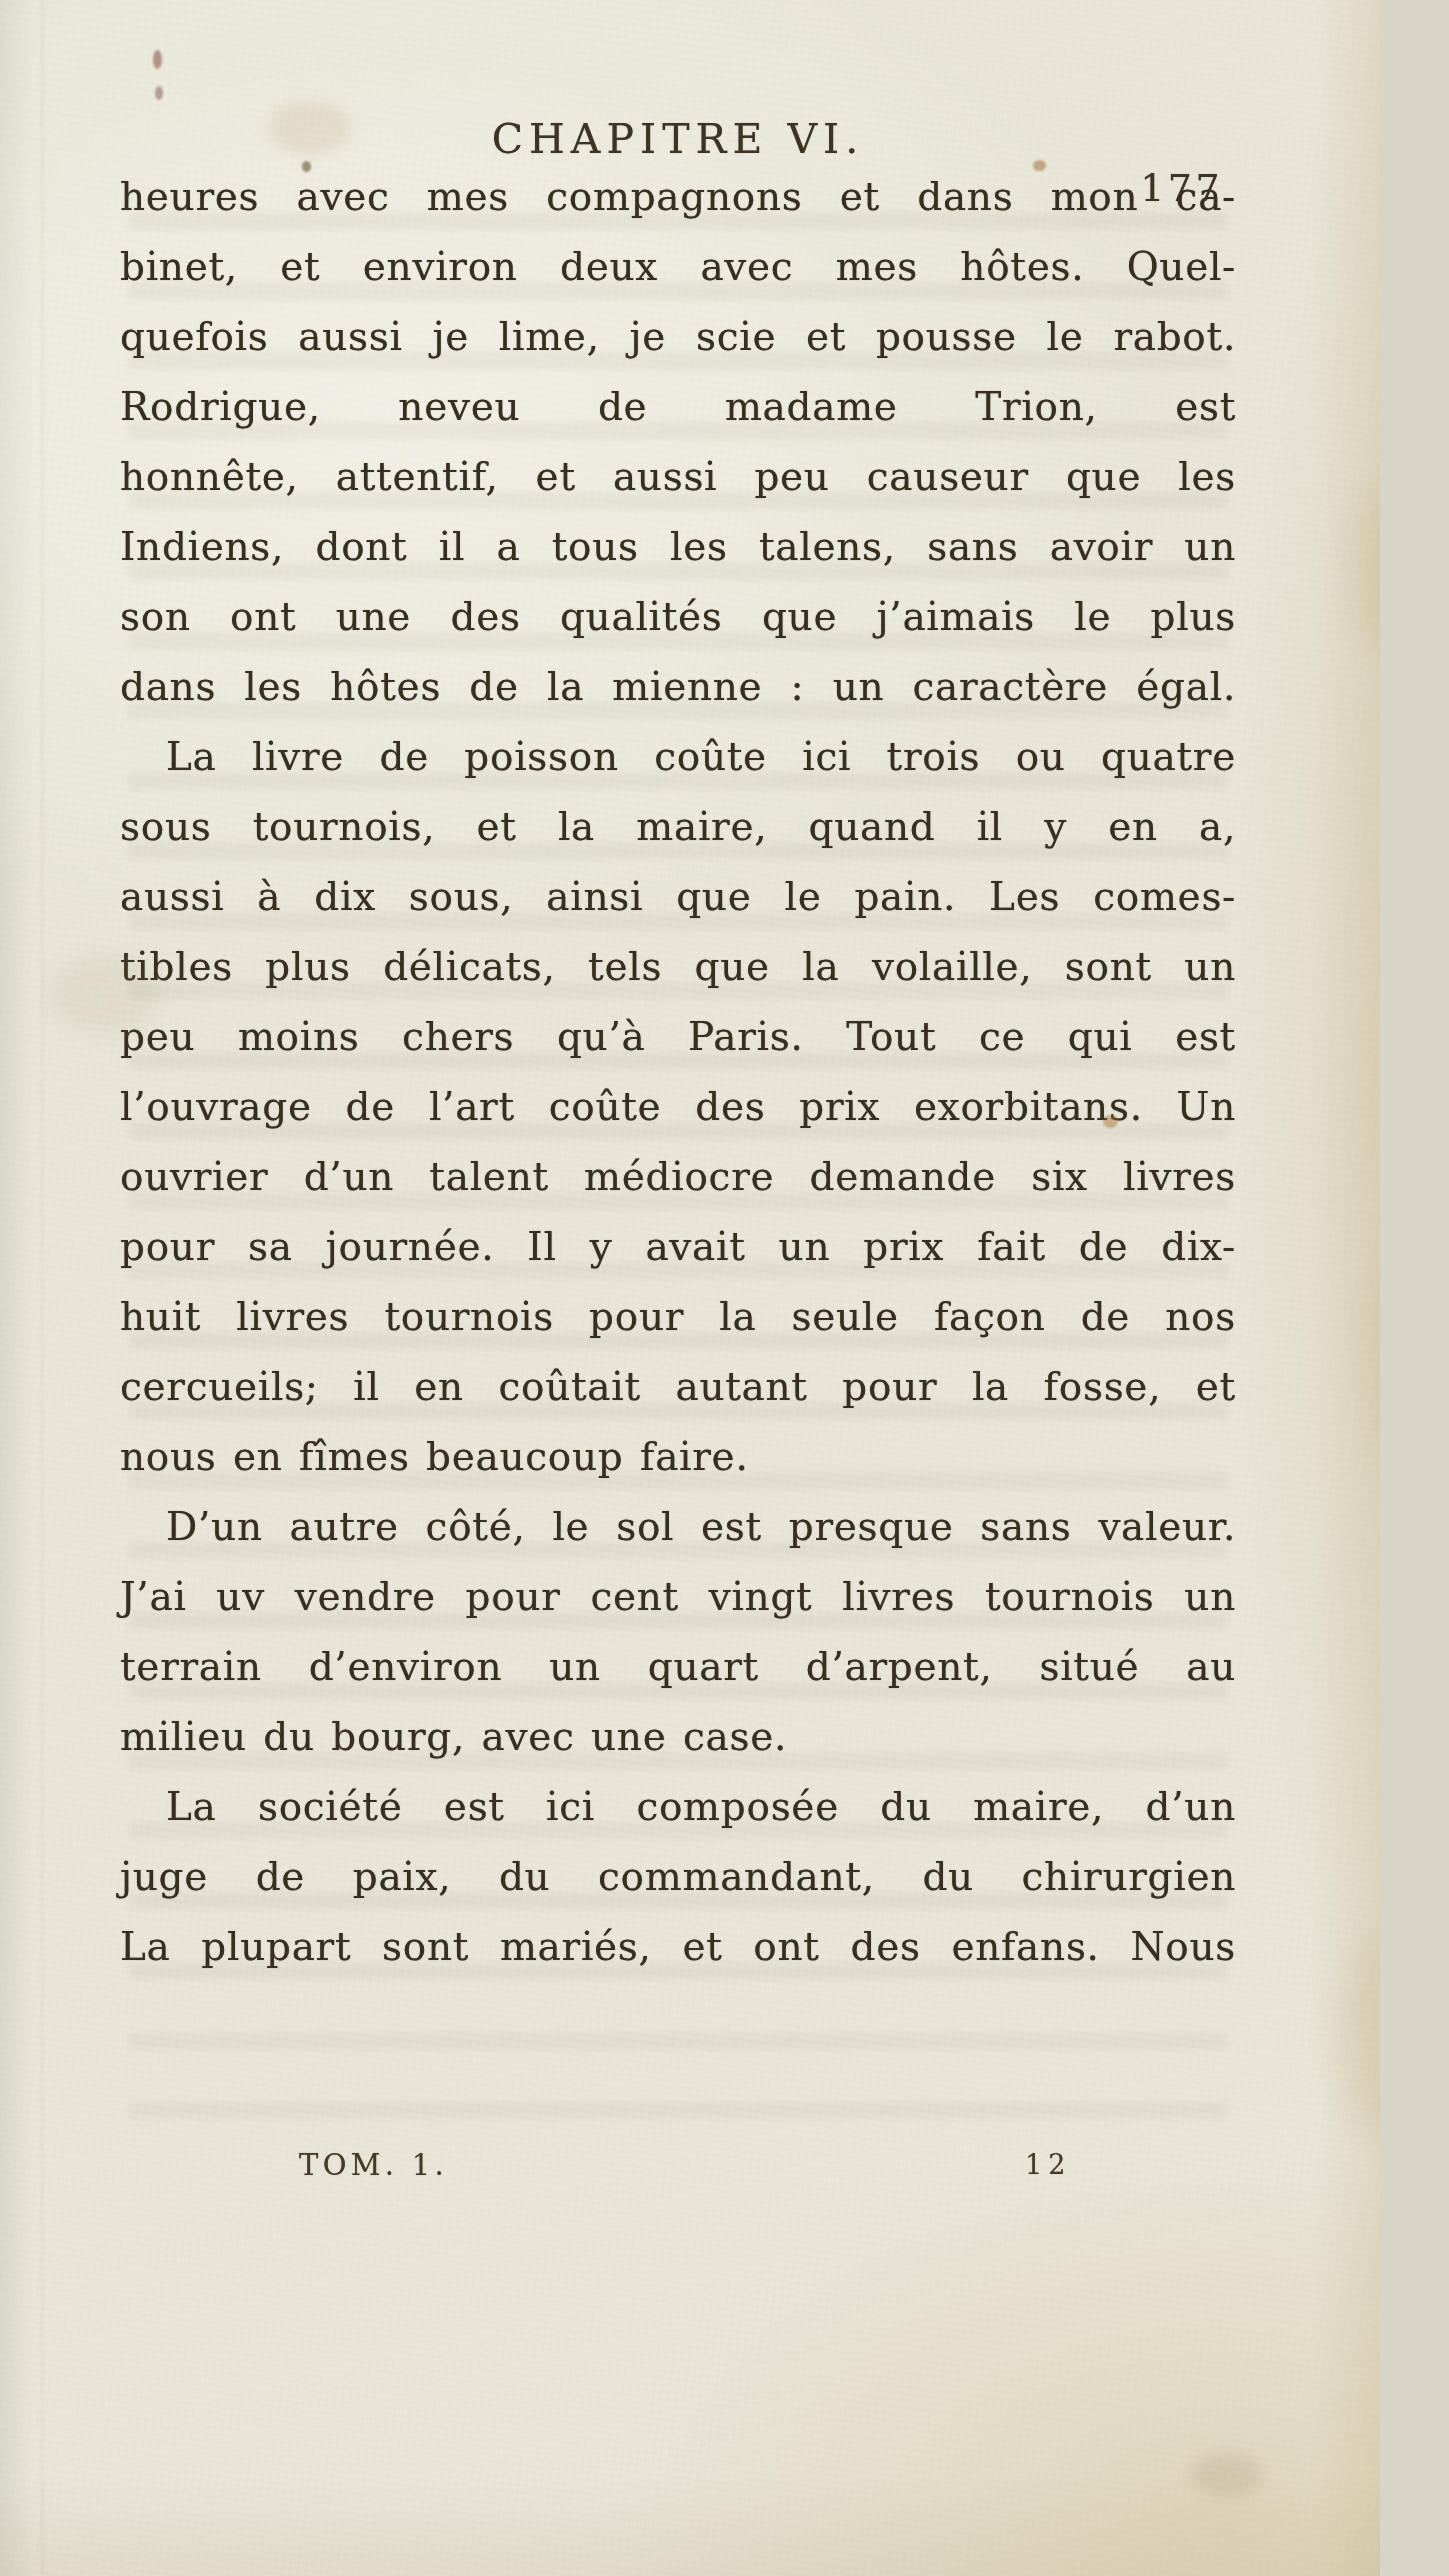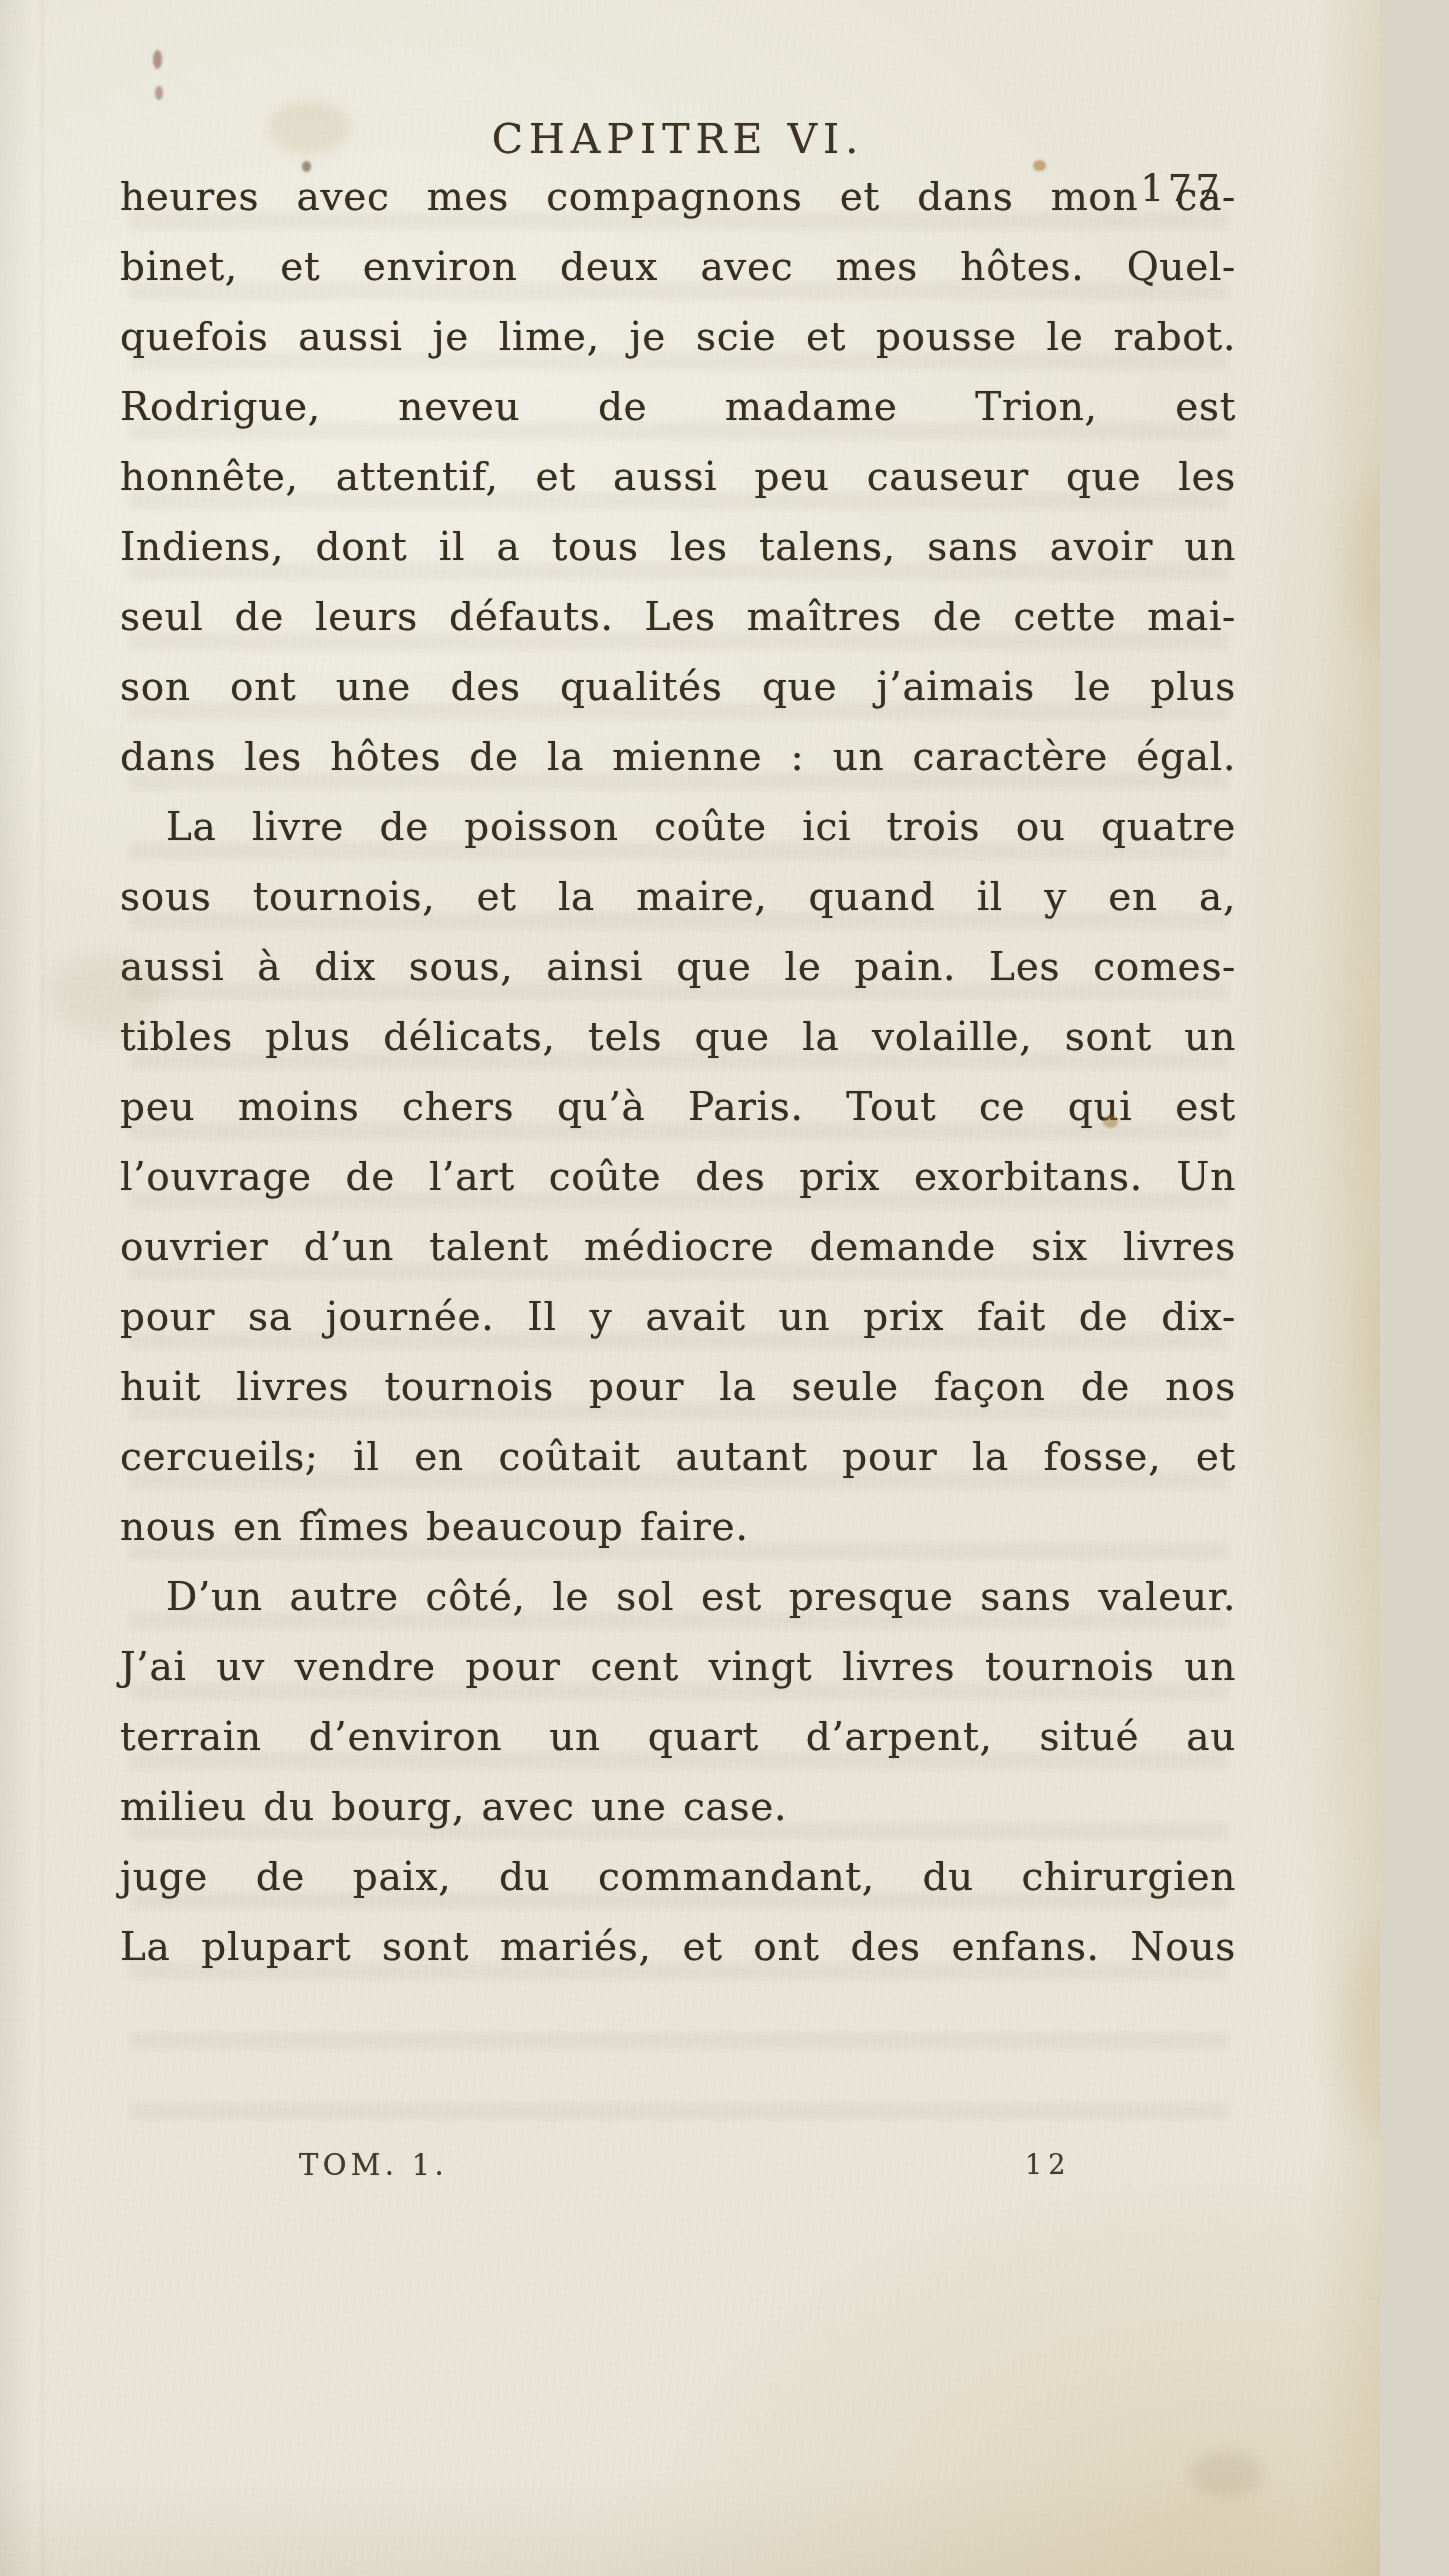--- a/index.html
+++ b/index.html
@@ -90,38 +90,38 @@
 
   <div class="folio">177</div>
 
   <div class="text-block" id="text-block">
       <div class="line">heures avec mes compagnons et dans mon ca-</div>
       <div class="line">binet, et environ deux avec mes hôtes. Quel-</div>
       <div class="line">quefois aussi je lime, je scie et pousse le rabot.</div>
       <div class="line">Rodrigue, neveu de madame Trion, est</div>
       <div class="line">honnête, attentif, et aussi peu causeur que les</div>
       <div class="line">Indiens, dont il a tous les talens, sans avoir un</div>
-      <div class="line">seul de leurs défauts. Les maîtres de cette mai-</div>
       <div class="line">son ont une des qualités que j’aimais le plus</div>
       <div class="line">dans les hôtes de la mienne : un caractère égal.</div>
       <div class="line indent">La livre de poisson coûte ici trois ou quatre</div>
       <div class="line">sous tournois, et la maire, quand il y en a,</div>
       <div class="line">aussi à dix sous, ainsi que le pain. Les comes-</div>
       <div class="line">tibles plus délicats, tels que la volaille, sont un</div>
       <div class="line">peu moins chers qu’à Paris. Tout ce qui est</div>
       <div class="line">l’ouvrage de l’art coûte des prix exorbitans. Un</div>
       <div class="line">ouvrier d’un talent médiocre demande six livres</div>
       <div class="line">pour sa journée. Il y avait un prix fait de dix-</div>
       <div class="line">huit livres tournois pour la seule façon de nos</div>
       <div class="line">cercueils; il en coûtait autant pour la fosse, et</div>
       <div class="line endpara">nous en fîmes beaucoup faire.</div>
       <div class="line indent">D’un autre côté, le sol est presque sans valeur.</div>
       <div class="line">J’ai uv vendre pour cent vingt livres tournois un</div>
       <div class="line">terrain d’environ un quart d’arpent, situé au</div>
       <div class="line endpara">milieu du bourg, avec une case.</div>
+      <div class="line indent">La société est ici composée du maire, d’un</div>
       <div class="line">juge de paix, du commandant, du chirurgien</div>
       <div class="line">La plupart sont mariés, et ont des enfans. Nous</div>
     </div>
 
   <div class="footer-volume">TOM. 1.</div>
 
   <div class="footer-signature">12</div>
 
   <div class="stain stain-fox-1"></div>
   <div class="stain stain-dot-1"></div>

